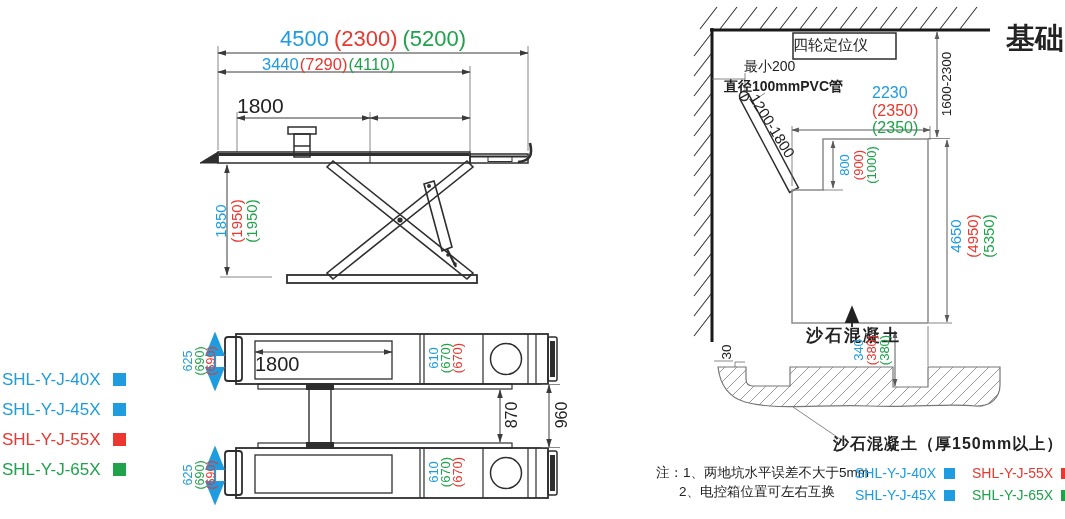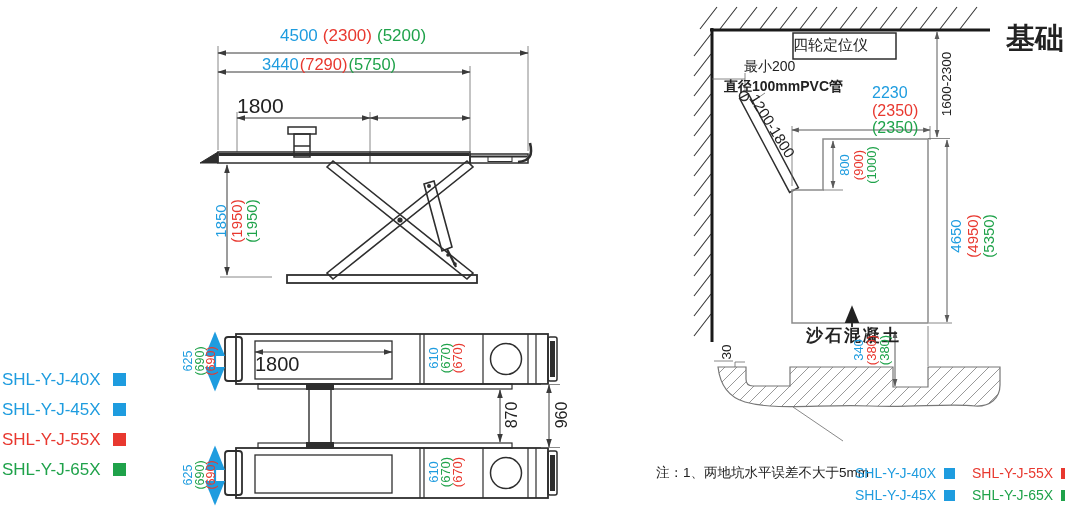--- a/index.html
+++ b/index.html
@@ -145,29 +145,29 @@
     <line x1="852" y1="327" x2="852" y2="308" stroke="#222" stroke-width="1.8" marker-end="url(#me)"></line>
 
     <path d="M718,367 C720,384 728,397 745,402 C778,411 820,404 870,406 C910,408 950,403 975,406 C990,407 1000,398 1000,385 L1000,367 L928,367 L928,387 L893,387 L893,367 L790,367 L790,386 L753,386 Q746,386 746,379 L746,367 Z" fill="url(#hatch)" stroke="#777" stroke-width="1.2"></path>
     <path class="thin" d="M735,367 V362 H745 M714,361 H733"></path>
     <line class="fdim" x1="895" y1="331" x2="895" y2="386" marker-start="url(#mf)" marker-end="url(#mf)"></line>
     <path class="thin" d="M928,326 V366"></path>
     <line class="thin" x1="843" y1="441" x2="793" y2="407"></line>
   </g>
 </svg>
 
-<div class="t drow" style="left:280px;top:27px;font-size:17px;gap:5px;">
+<div class="t drow" style="left:280px;top:27px;font-size:22px;gap:5px;">
   <span class="blue">4500</span>
   <span class="red">(2300)</span>
   <span class="green" style="margin-left:0;">(5200)</span>
 </div>
 <div class="t drow" style="left:262px;top:56px;font-size:16.5px;gap:1px;text-align:right;">
   <span class="blue">3440</span>
   <span class="red">(7290)</span>
-  <span class="green">(5750)</span>
+  <span class="green">(4110)</span>
 </div>
 <div class="t ctr dkr" style="left:237px;top:95px;width:133px;font-size:21px;">1800</div>
 <div class="vblock" style="left:236px;top:221px;font-size:15px;line-height:15.5px;">
   <div class="blue">1850</div>
   <div class="red">(1950)</div>
   <div class="green">(1950)</div>
 </div>
 
 <div class="t ctr dkr" style="left:255px;top:354px;width:137px;font-size:20px;">1800</div>
 <div class="vblock" style="left:200px;top:361px;font-size:12.5px;line-height:11.5px;">
@@ -231,21 +231,23 @@
   <div class="red">(4950)</div>
   <div class="green">(5350)</div>
 </div>
 <div class="t dkr" style="left:806px;top:327px;font-size:17px;letter-spacing:2px;font-weight:600;">沙石混凝土</div>
 <div class="vblock" style="left:871px;top:350px;font-size:13px;line-height:13px;">
   <div class="blue">340</div>
   <div class="red">(380)</div>
   <div class="green">(380)</div>
 </div>
 <div class="vblock dkr" style="left:726px;top:352px;font-size:13.5px;">30</div>
+<div class="t dkr" style="left:833px;top:436px;font-size:16px;letter-spacing:1px;font-weight:600;">沙石混凝土（厚150mm以上）</div>
 <div class="t dkr" style="left:656px;top:466px;font-size:13.5px;">注：1、两地坑水平误差不大于5mm</div>
+<div class="t dkr" style="left:679px;top:485px;font-size:13.5px;">2、电控箱位置可左右互换</div>
 
 <div class="t drow" style="left:855px;top:466px;font-size:14px;">
   <span class="blue">SHL-Y-J-40X</span>
   <span class="sq s11 bg-blue" style="margin-left:8px;"></span>
 </div>
 <div class="t drow" style="left:972px;top:466px;font-size:14px;">
   <span class="red">SHL-Y-J-55X</span>
   <span class="sq s11 bg-red" style="margin-left:8px;"></span>
 </div>
 <div class="t drow" style="left:855px;top:488px;font-size:14px;">

